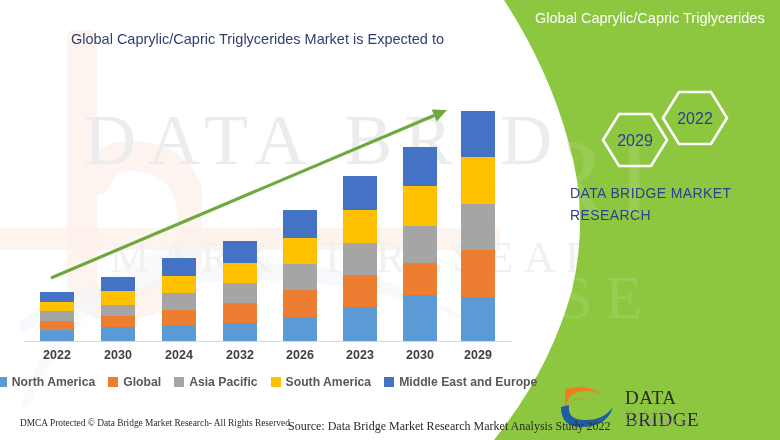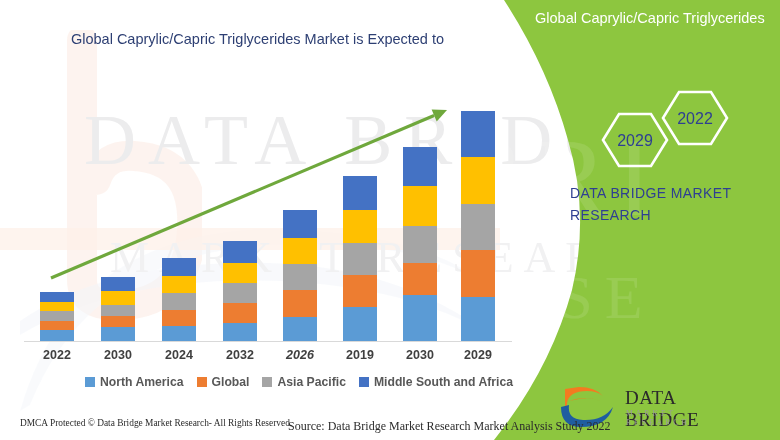--- a/index.html
+++ b/index.html
@@ -190,21 +190,20 @@
   
   .legend {
     position: absolute;
     left: 22px;
     top: 375px;
     width: 490px;
     display: flex;
     align-items: center;
     justify-content: center;
     gap: 13px;
-    margin-left: 32px;
   }
   .legend-item {
     display: flex;
     align-items: center;
     gap: 5px;
     white-space: nowrap;
   }
   .legend-swatch {
     width: 10px;
     height: 10px;
@@ -347,43 +346,47 @@
       <g id="arrow-g">
           <line x1="51" y1="278" x2="434.1118550537464" y2="115.46769785598637" stroke="#6FA83C" stroke-width="3.2"></line>
           <polygon points="447.0,110.0 436.7,121.5 431.6,109.5" fill="#6FA83C"></polygon>
         </g>
     </svg>
     <div id="xlabs-host">
         <div class="xlab" style="left: 27px;">2022</div>
         <div class="xlab" style="left: 88px;">2030</div>
         <div class="xlab" style="left: 149px;">2024</div>
         <div class="xlab" style="left: 210px;">2032</div>
-        <div class="xlab" style="left: 270px; font-style: italic;">2026</div>
-        <div class="xlab" style="left: 330px;">2019</div>
+        <div class="xlab" style="left: 270px;">2026</div>
+        <div class="xlab" style="left: 330px;">2023</div>
         <div class="xlab" style="left: 390px;">2030</div>
         <div class="xlab" style="left: 448px;">2029</div>
       </div>
   </div>
 
   <div class="legend" id="legend-host">
       <div class="legend-item">
         <span class="legend-swatch" style="background: rgb(91, 155, 213);"></span>
         <span class="legend-label">North America</span>
       </div>
       <div class="legend-item">
         <span class="legend-swatch" style="background: rgb(237, 125, 49);"></span>
         <span class="legend-label">Global</span>
       </div>
       <div class="legend-item">
         <span class="legend-swatch" style="background: rgb(165, 165, 165);"></span>
         <span class="legend-label">Asia Pacific</span>
       </div>
       <div class="legend-item">
+        <span class="legend-swatch" style="background: rgb(255, 192, 0);"></span>
+        <span class="legend-label">South America</span>
+      </div>
+      <div class="legend-item">
         <span class="legend-swatch" style="background: rgb(68, 114, 196);"></span>
-        <span class="legend-label">Middle South and Africa</span>
+        <span class="legend-label">Middle East and Europe</span>
       </div>
     </div>
 
   <div class="logo-wrap">
     <svg viewBox="0 0 80 46" width="80" height="46" style="position:absolute;left:0;top:0">
       <path d="M20 4 L20 30 Q20 40 34 40 Q20 34 22 18 Q24 6 42 6 Q52 6 58 11 Q50 2 34 2 Z" fill="#F47B20"></path>
       <path d="M16 22 Q16 42 36 42 Q62 42 68 22 Q58 36 38 35 Q22 34 24 20 Z" fill="#1F5DA0"></path>
       <path d="M24 16 Q40 10 56 16 Q46 12 34 14 Z" fill="#F47B20"></path>
     </svg>
     <div class="logo-text">DATA BRIDGE</div>

